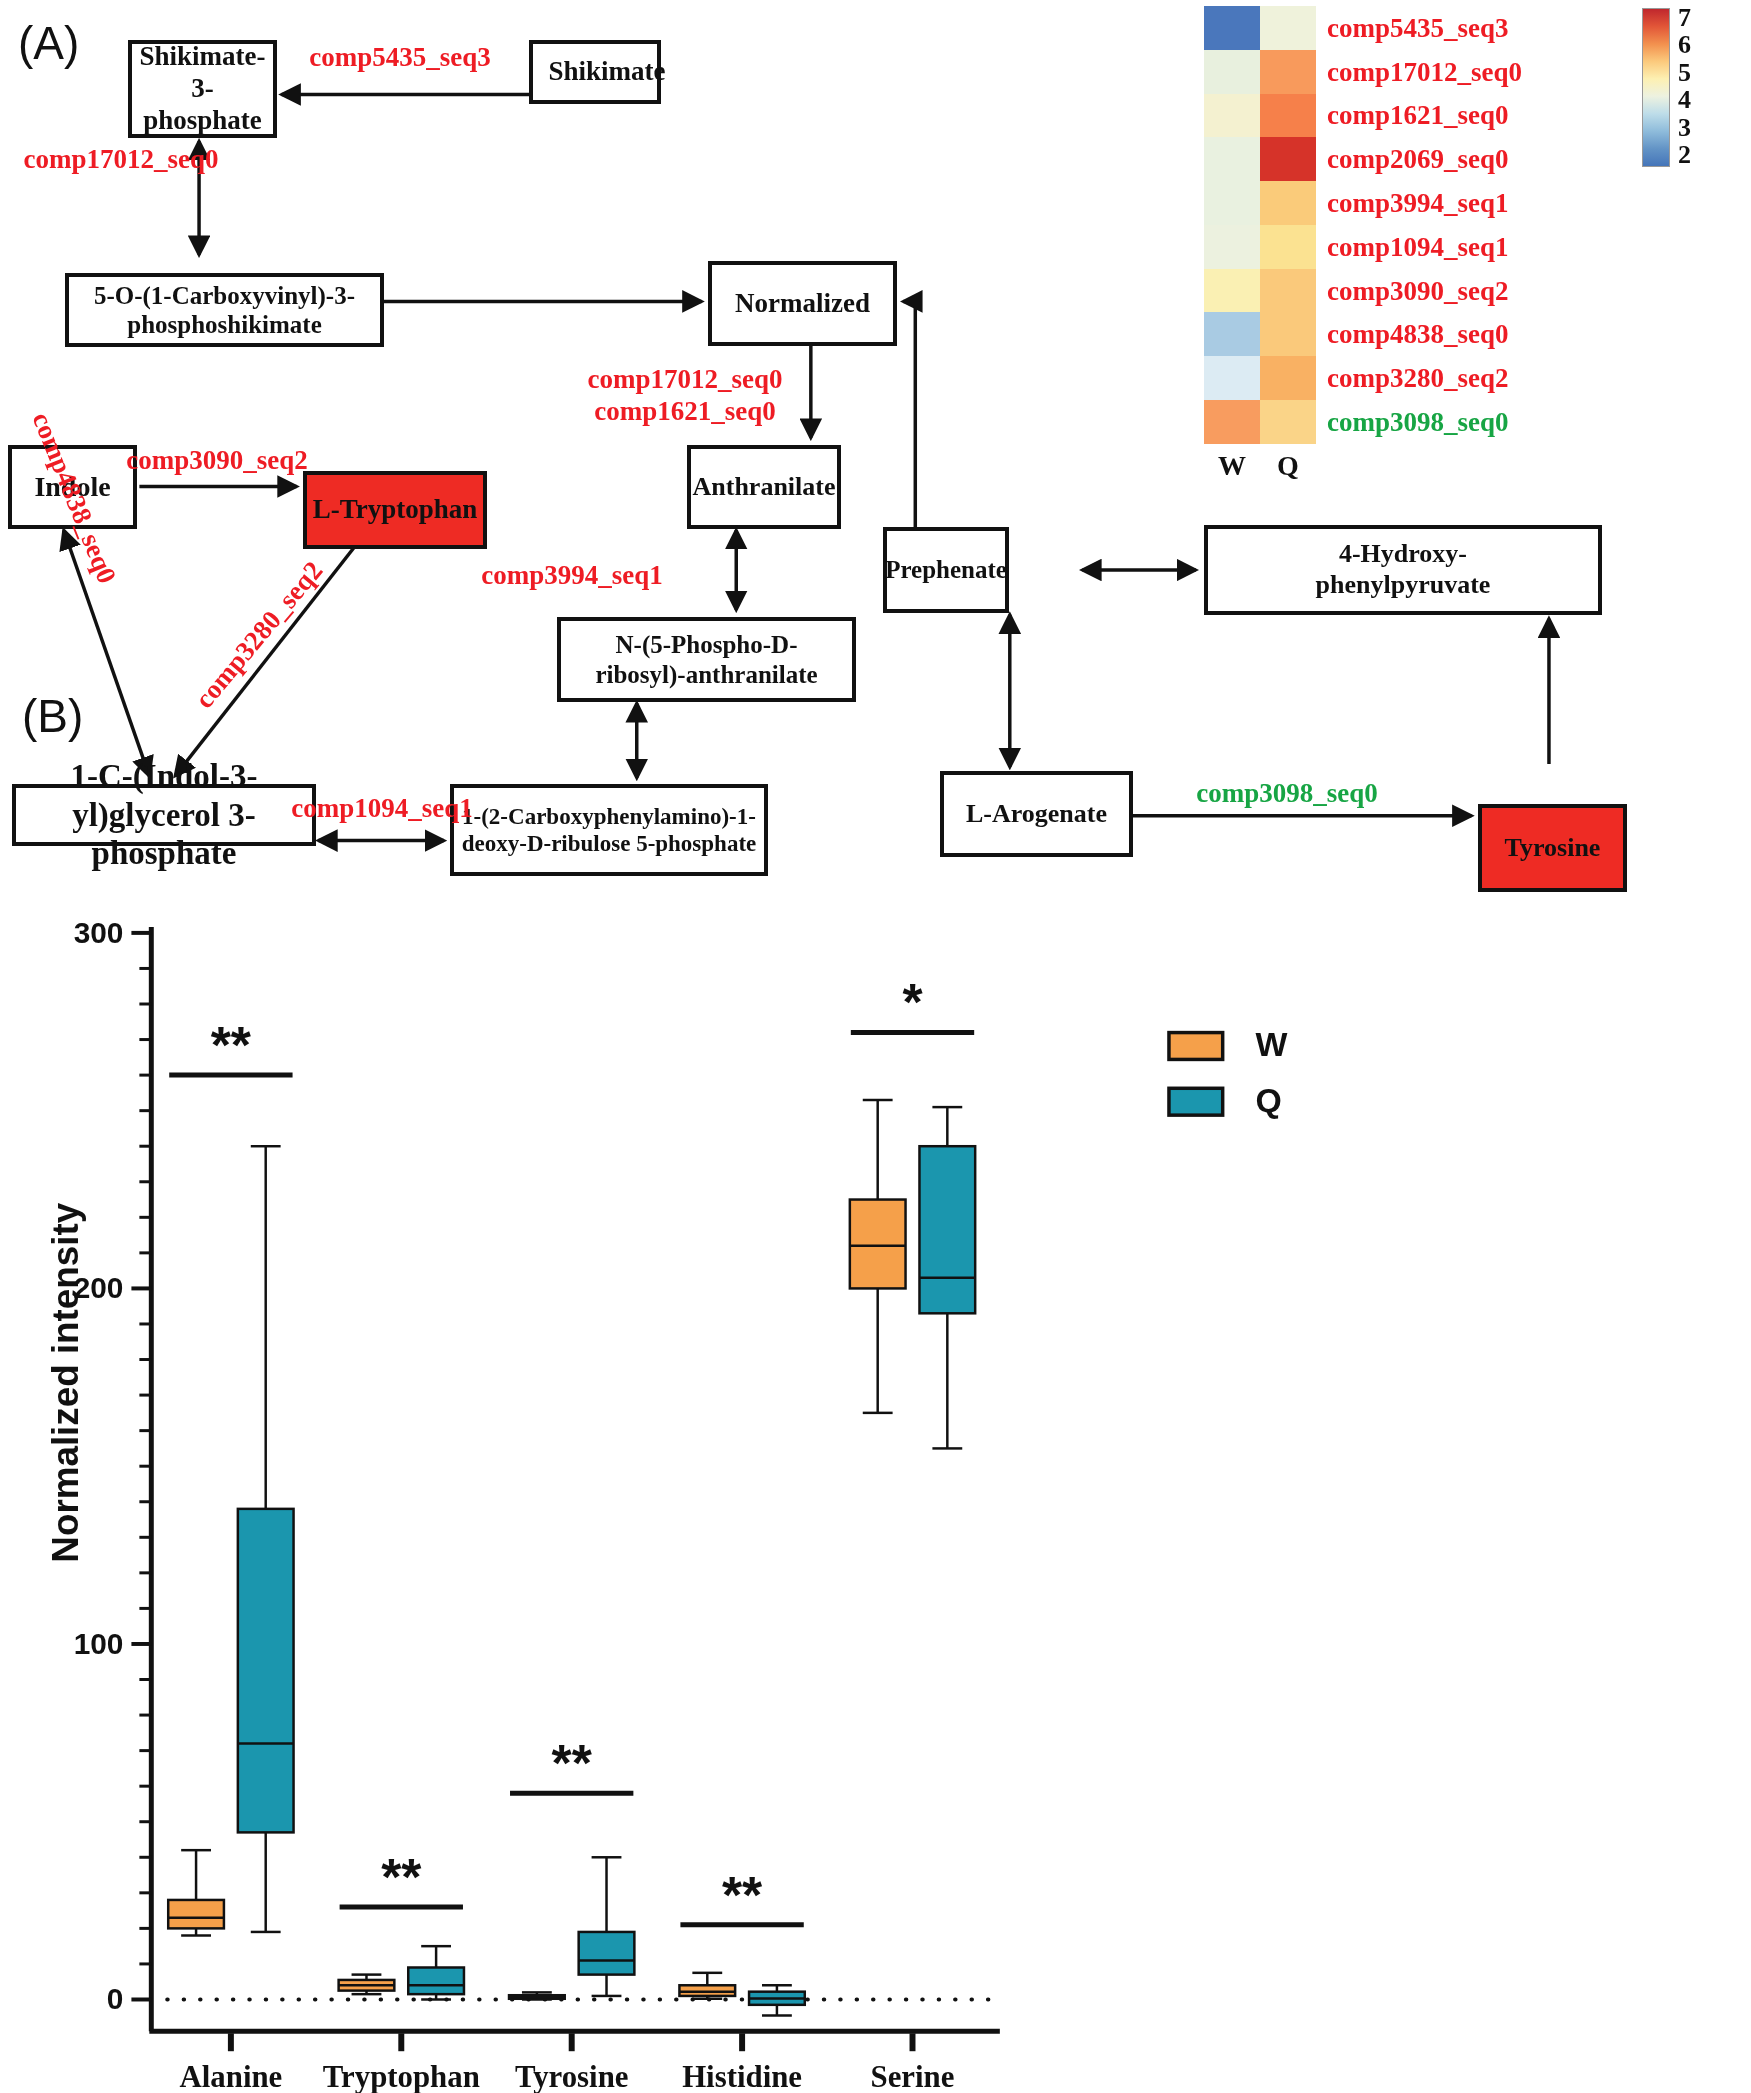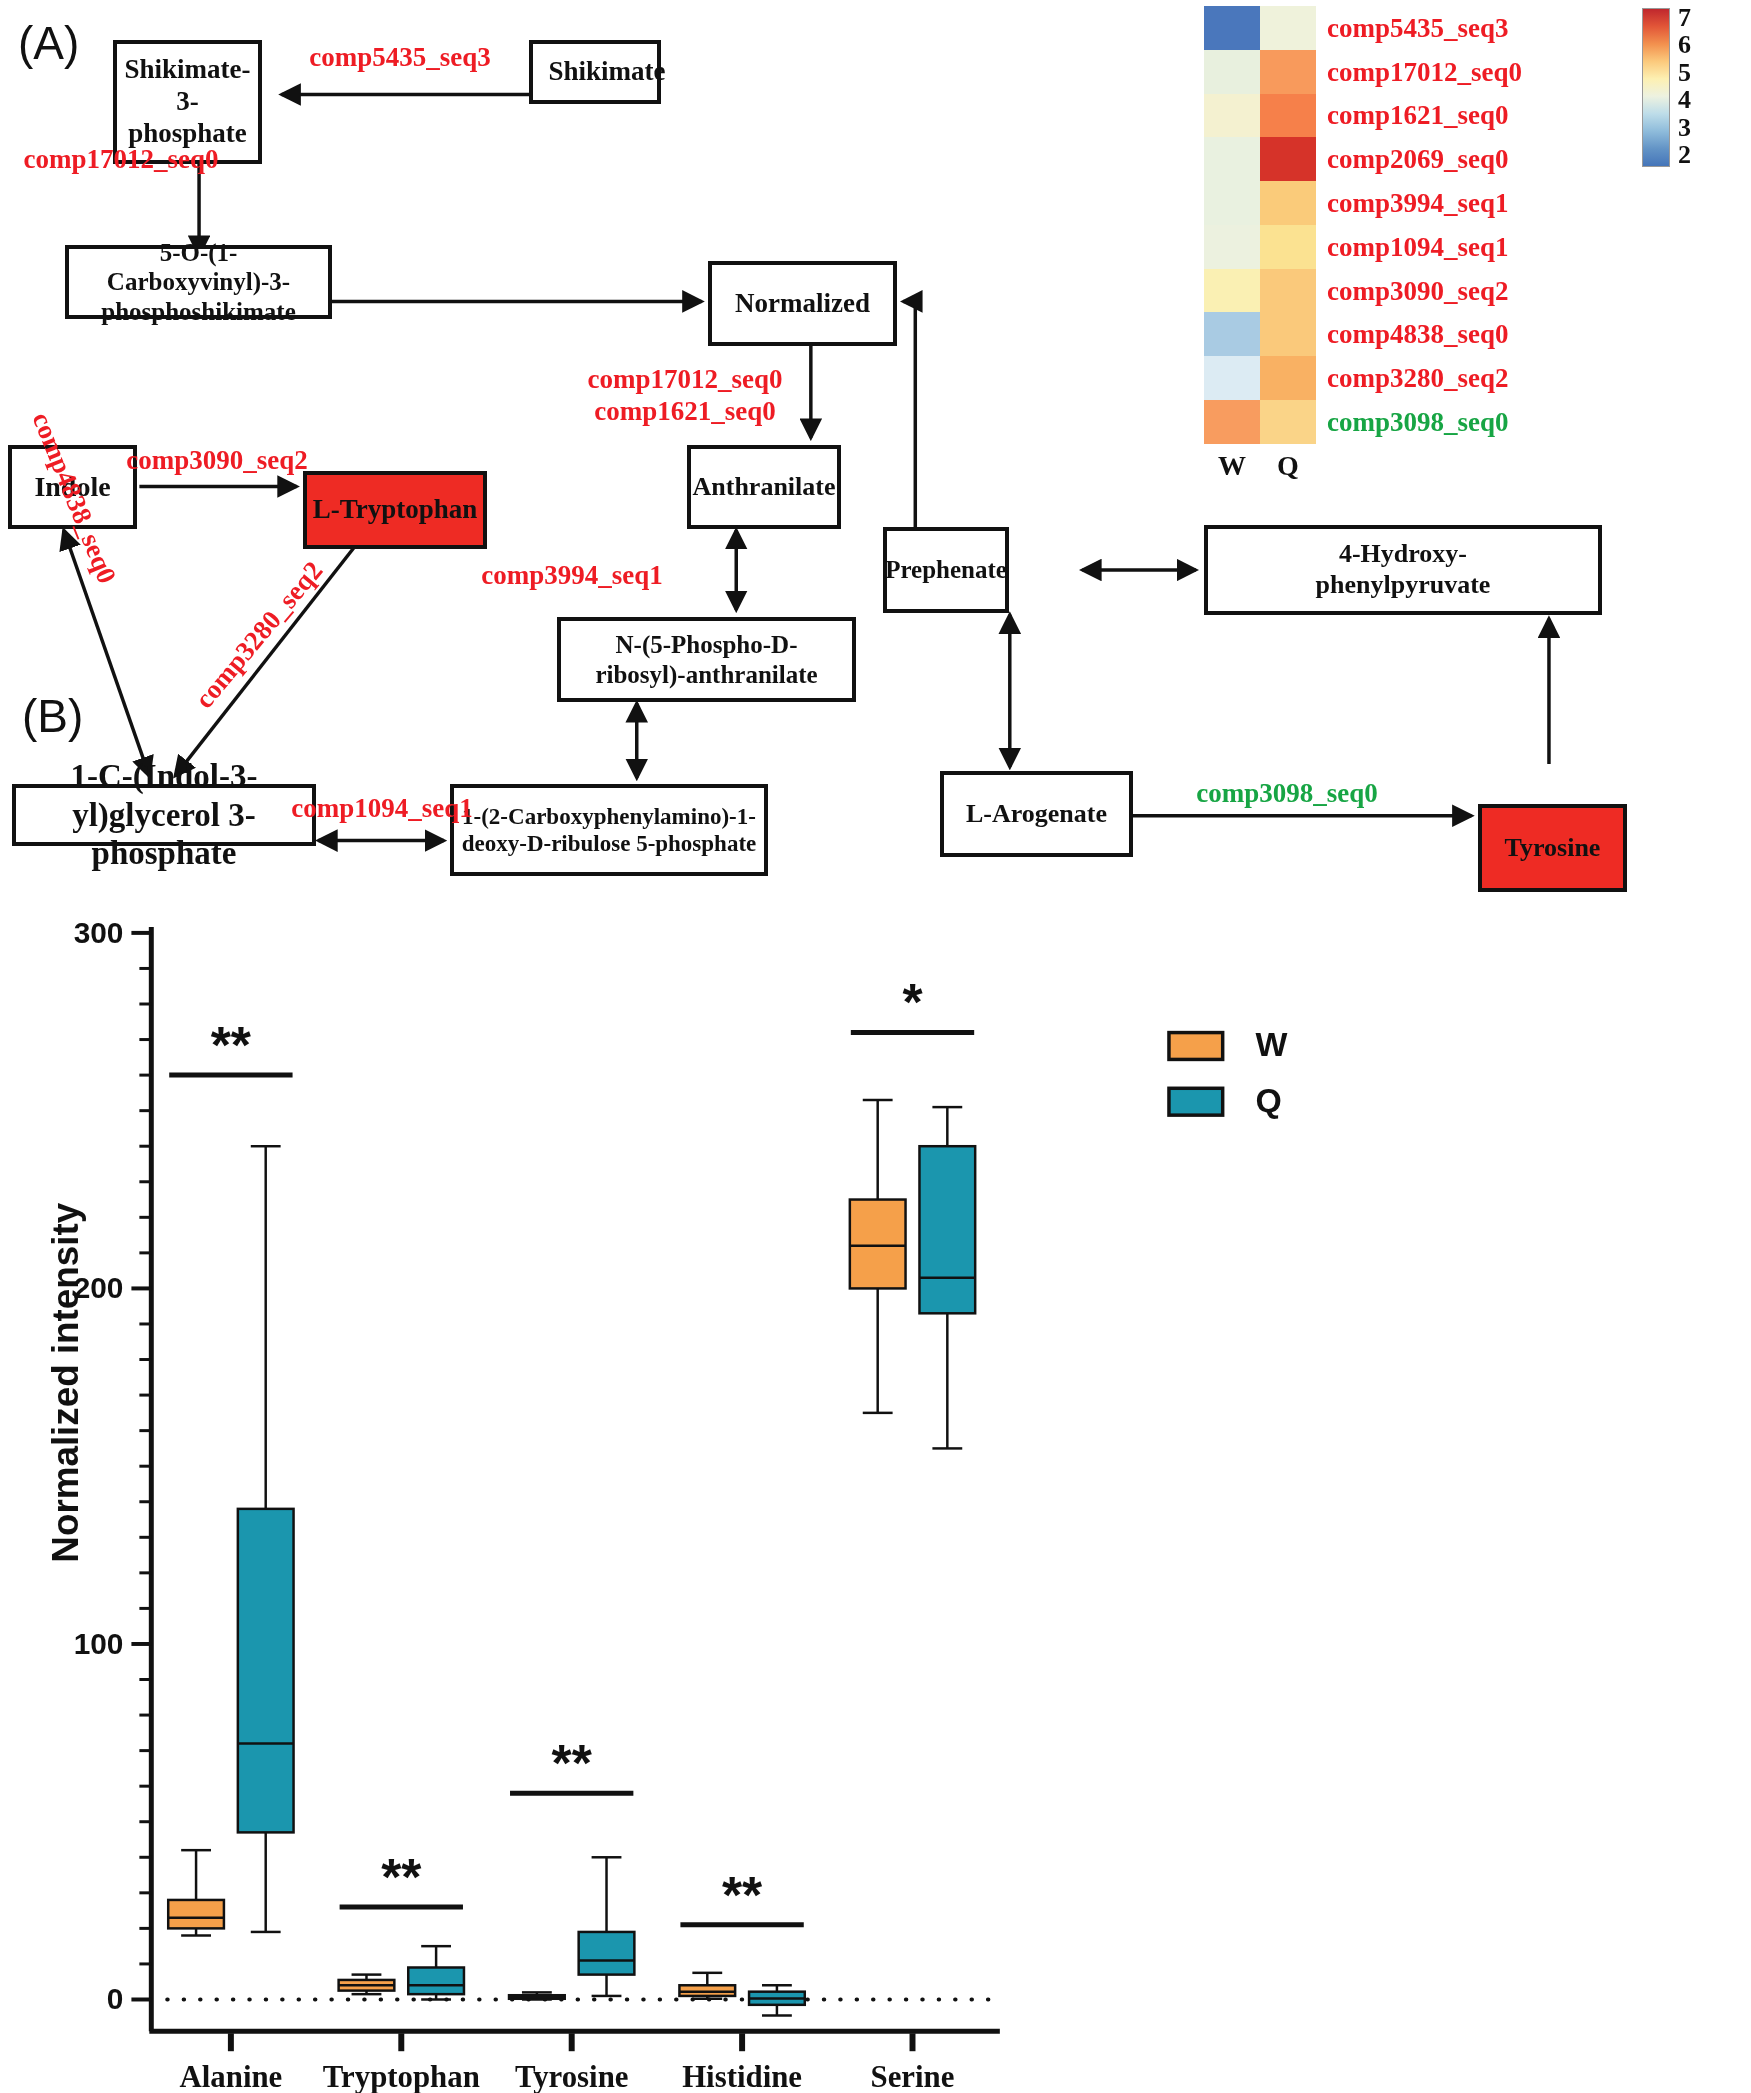--- a/index.html
+++ b/index.html
@@ -41,28 +41,28 @@
       <path d="M382,517 L176,780" fill="none" stroke="#111111" stroke-width="3.5" marker-end="url(#ah)" marker-start="url(#ah)"></path>
       <path d="M640,707 L640,782" fill="none" stroke="#111111" stroke-width="3.5" marker-end="url(#ah)" marker-start="url(#ah)"></path>
       <path d="M320,845 L446,845" fill="none" stroke="#111111" stroke-width="3.5" marker-end="url(#ah)" marker-start="url(#ah)"></path>
       <path d="M908,303 L920,303 L920,572 L938,572" fill="none" stroke="#111111" stroke-width="3.5" marker-end="url(#ah)" marker-start="url(#ah)"></path>
       <path d="M1088,573 L1202,573" fill="none" stroke="#111111" stroke-width="3.5" marker-end="url(#ah)" marker-start="url(#ah)"></path>
       <path d="M1015,618 L1015,771" fill="none" stroke="#111111" stroke-width="3.5" marker-end="url(#ah)" marker-start="url(#ah)"></path>
       <path d="M1109,820 L1479,820" fill="none" stroke="#111111" stroke-width="3.5" marker-end="url(#ah)" marker-start="url(#ah)"></path>
       <path d="M1557,768 L1557,622" fill="none" stroke="#111111" stroke-width="3.5" marker-end="url(#ah)"></path>
     </svg>
   <div id="nodes">
-      <div class="node" style="left: 113px; top: 40px; width: 149px; height: 124px; font-size: 27px;">
+      <div class="node" style="left: 128px; top: 40px; width: 149px; height: 98px; font-size: 27px;">
         <span>Shikimate-3-</span>
         <span>phosphate</span>
       </div>
       <div class="node" style="left: 529px; top: 40px; width: 132px; height: 64px; font-size: 27px; padding-left: 24px;">
         <span>Shikimate</span>
       </div>
-      <div class="node" style="left: 65px; top: 245px; width: 267px; height: 74px; font-size: 25px;">
+      <div class="node" style="left: 65px; top: 273px; width: 319px; height: 74px; font-size: 25px;">
         <span>5-O-(1-Carboxyvinyl)-3-</span>
         <span>phosphoshikimate</span>
       </div>
       <div class="node" style="left: 708px; top: 261px; width: 189px; height: 85px; font-size: 27px;">
         <span>Normalized</span>
       </div>
       <div class="node" style="left: 687px; top: 445px; width: 154px; height: 84px; font-size: 26px;">
         <span>Anthranilate</span>
       </div>
       <div class="node" style="left: 8px; top: 445px; width: 129px; height: 84px; font-size: 28px;">

